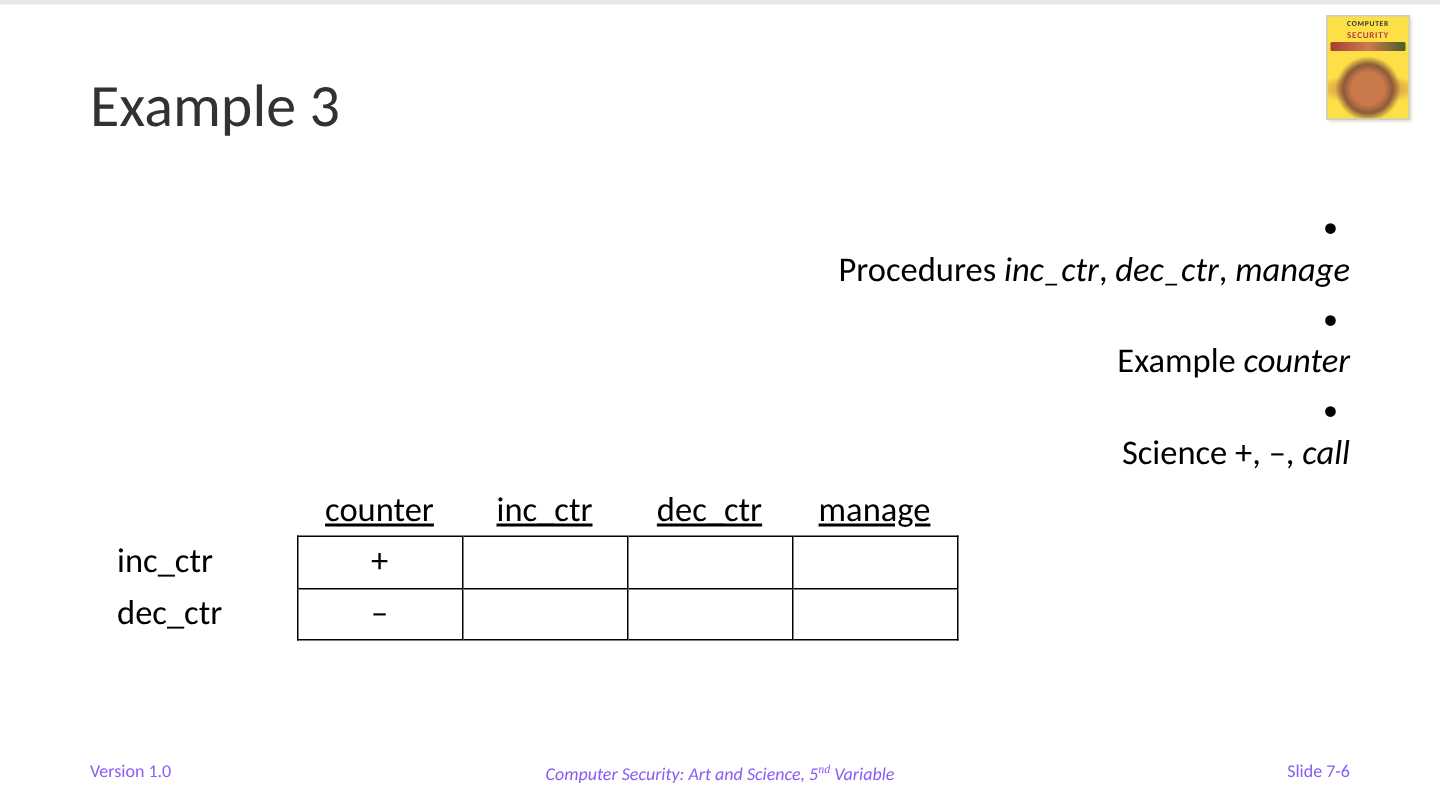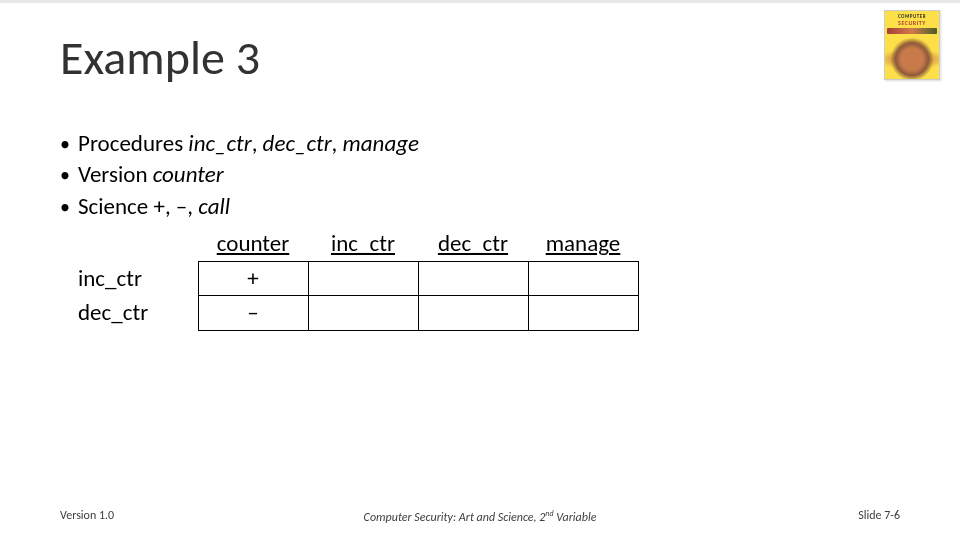--- a/index.html
+++ b/index.html
@@ -41,32 +41,33 @@
   }
   .watermark {
     position: absolute;
     top: 6px;
     right: 86px;
     font-size: 7px;
     color: #888;
     letter-spacing: 0.5px;
   }
   h1.title {
-    font-size: 48px;
+    font-size: 40px;
     font-weight: 400;
     color: #323232;
+    margin-top: 18px;
     margin-bottom: 42px;
     font-family: "Calibri Light", Calibri, "Segoe UI", Arial, sans-serif;
   }
   .content {
     font-size: 23px;
     line-height: 1.28;
     color: #000;
   }
-  .bullet { display: flex; align-items: flex-end; margin-bottom: 2px; }
+  .bullet { display: flex; align-items: flex-end; margin-bottom: 2px; flex-direction: column; }
   .bullet .dot { width: 18px; flex: 0 0 18px; }
   .bullet .dot::before { content: "•"; font-size: 20px; }
   .bullet .text { flex: 1; }
   .italic { font-style: italic; }
 
   table.matrix {
     border-collapse: collapse;
     margin-top: 6px;
     margin-left: 18px;
     font-size: 23px;
@@ -93,30 +94,30 @@
 
   .footer {
     position: absolute;
     bottom: 18px;
     left: 60px;
     right: 60px;
     display: flex;
     justify-content: space-between;
     align-items: baseline;
     font-size: 12px;
-    color: #404040;
+    color: #8b5cf6;
     font-family: Calibri, "Segoe UI", Arial, sans-serif;
   }
   .footer .center {
     position: absolute;
     left: 50%;
     transform: translateX(-50%);
     font-style: italic;
   }
-  .footer .center .sup { font-size: 8px; vertical-align: super; font-style: italic; }
+  .footer .center .sup { font-size: 8px; vertical-align: super; font-style: italic; font-family: Liberation Serif, serif; }
 </style>
 </head>
 <body>
 
 <div class="slide">
   <div class="top-stripe"></div>
 
   <div class="watermark"></div>
 
   <div class="book-thumb">
@@ -133,21 +134,21 @@
     <div class="bullet">
       <span class="dot"></span>
       <span class="text">
         <span>Procedures </span><span class="italic">inc_ctr</span><span>, </span><span class="italic">dec_ctr</span><span>, </span><span class="italic">manage</span>
       </span>
     </div>
 
     <div class="bullet">
       <span class="dot"></span>
       <span class="text">
-        <span>Version </span><span class="italic">counter</span>
+        <span>Example </span><span class="italic">counter</span>
       </span>
     </div>
 
     <div class="bullet">
       <span class="dot"></span>
       <span class="text">
         <span>Science </span><span>+, –, </span><span class="italic">call</span>
       </span>
     </div>
 
@@ -177,17 +178,17 @@
           <td></td>
         </tr>
       </tbody>
     </table>
 
   </div>
 
   <div class="footer">
     <span>Version 1.0</span>
     <span class="center">
-      <span>Computer Security: Art and Science, 2</span><span class="sup">nd</span><span> Variable</span>
+      <span>Computer Security: Art and Science, 5</span><span class="sup">nd</span><span> Variable</span>
     </span>
     <span>Slide 7-6</span>
   </div>
 </div>
 
 </body></html>

